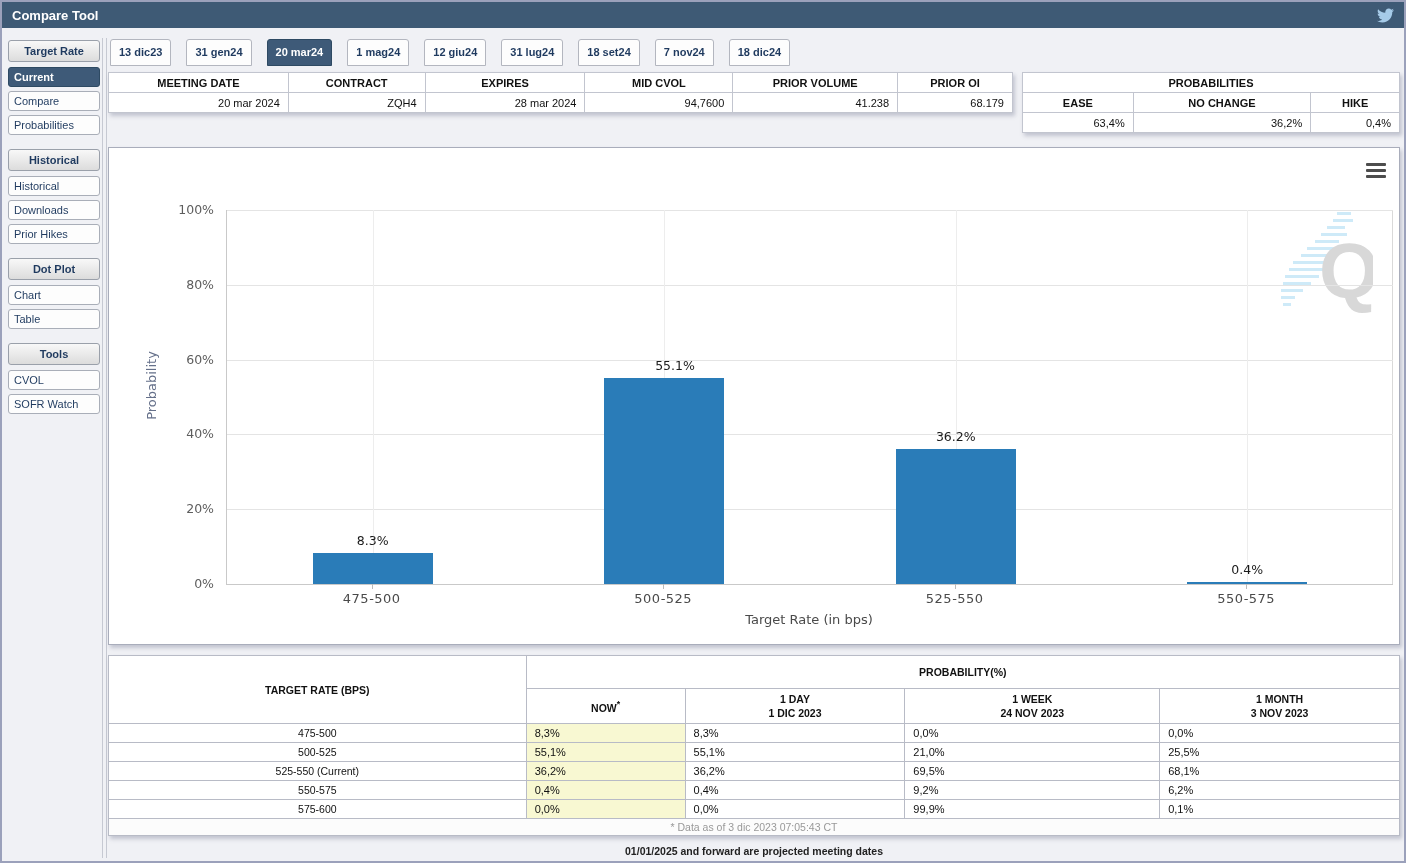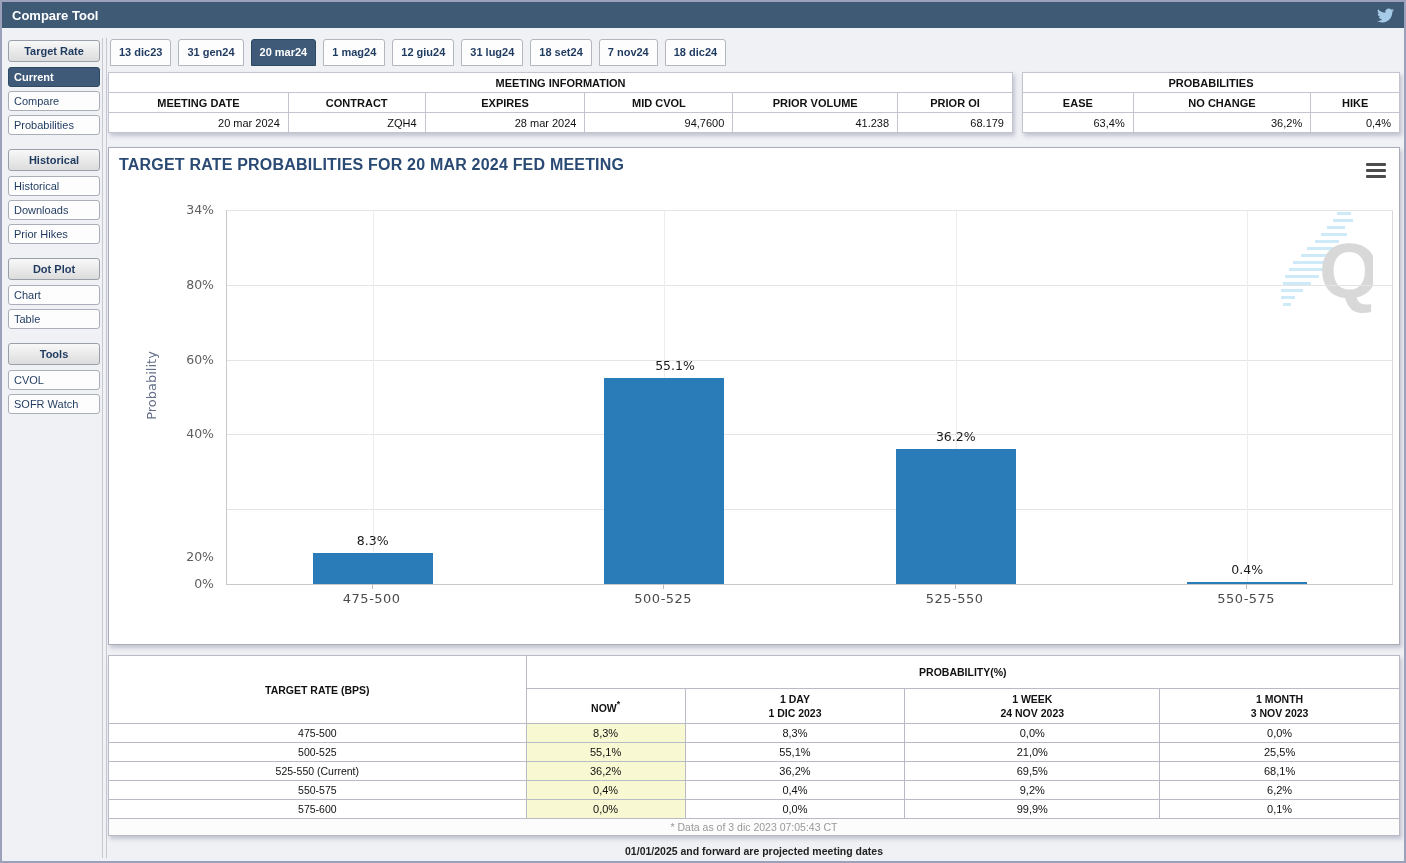--- a/index.html
+++ b/index.html
@@ -13,21 +13,21 @@
   
   #sidebar{position:absolute;left:6px;top:38px;width:92px;}
   .sb-head{height:20px;line-height:20px;margin:14px 0 5px;text-align:center;font-size:11px;font-weight:bold;
            color:#1f3a5f;background:linear-gradient(#f8f8f8,#dcdcdc);border:1px solid #9aa0aa;border-radius:3px;}
   #sidebar .sb-head:first-child{margin-top:0;}
   .sb-item{height:18px;line-height:18px;margin:0 0 4px;padding-left:5px;font-size:11px;color:#1f3a5f;
            background:#fdfdfd;border:1px solid #a9aeb8;border-radius:3px;cursor:pointer;}
   .sb-item.sel{background:#3e5a78;border-color:#2e4a63;color:#fff;font-weight:bold;}
   .vsep{position:absolute;top:36px;bottom:3px;width:1px;background:#c6c9d2;}
   
-  #tabbar{position:absolute;left:108px;top:37px;display:flex;gap:7px;}
+  #tabbar{position:absolute;left:108px;top:37px;display:flex;gap:15px;}
   .tab{height:25px;line-height:25px;padding:0 8px;font-size:11px;font-weight:bold;color:#1f3a5f;
        background:#fdfdfd;border:1px solid #b3b6bf;border-radius:3px 3px 0 0;cursor:pointer;}
   .tab.sel{background:#3e5a78;border-color:#2e4a63;color:#fff;}
   
   table{border-collapse:collapse;background:#fff;}
   .panel-shadow{box-shadow:2px 3px 4px rgba(110,115,140,.35);}
   #meeting-table{position:absolute;left:106px;top:70px;width:905px;}
   #prob-summary-table{position:absolute;left:1020px;top:70px;width:378px;}
   #meeting-table,#prob-summary-table{border:1px solid #8f94a8;}
   #meeting-table th,#meeting-table td,#prob-summary-table th,#prob-summary-table td{
@@ -63,21 +63,21 @@
   #yaxis-title{position:absolute;left:8px;top:230px;font-size:13px;color:#65708a;transform:rotate(-90deg);
                transform-origin:center;font-family:"DejaVu Sans",sans-serif;}
   
   #prob-table{position:absolute;left:106px;top:653px;width:1292px;border:1px solid #8f94a8;}
   #prob-table th,#prob-table td{border:1px solid #b8bbc6;font-size:10.5px;color:#111;}
   #prob-table th{font-weight:bold;text-align:center;padding:2px 12px;}
   #prob-table th.h1{height:28px;}
   #prob-table th.h2{height:30px;line-height:14px;}
   #prob-table td{height:18px;padding:0 8px;}
   #prob-table td.rate{text-align:center;}
-  #prob-table td.val{text-align:center;font-size:11px;}
+  #prob-table td.val{text-align:left;font-size:11px;}
   #prob-table td.now{background:#f8f8d2;}
   #prob-table td.foot{height:16px;text-align:center;color:#999;font-size:10.5px;background:#fcfcfc;}
   #bottom-note{position:absolute;left:106px;top:843px;width:1292px;text-align:center;font-size:10.5px;
                font-weight:bold;color:#222;}
 </style>
 </head>
 <body>
 
 <div id="page">
 
@@ -125,23 +125,20 @@
     <colgroup>
         <col style="width:180px">
         <col style="width:137px">
         <col style="width:160px">
         <col style="width:148px">
         <col style="width:165px">
         <col style="width:115px">
       </colgroup>
     <tbody>
         <tr>
-          <th class="title" colspan="6">MEETING INFORMATION</th>
-        </tr>
-        <tr>
           <th class="colh">MEETING DATE</th>
           <th class="colh">CONTRACT</th>
           <th class="colh">EXPIRES</th>
           <th class="colh">MID CVOL</th>
           <th class="colh">PRIOR VOLUME</th>
           <th class="colh">PRIOR OI</th>
         </tr>
         <tr>
           <td class="c">20 mar 2024</td>
           <td class="c">ZQH4</td>
@@ -170,21 +167,20 @@
         </tr>
         <tr>
           <td class="r">63,4%</td>
           <td class="r">36,2%</td>
           <td class="r">0,4%</td>
         </tr>
       </tbody>
   </table>
 
   <div id="chart-panel" class="panel-shadow">
-    <div id="chart-title">TARGET RATE PROBABILITIES FOR 20 MAR 2024 FED MEETING</div>
     <div id="chart-menu">
         <div></div>
         <div></div>
         <div></div>
       </div>
     <svg id="watermark" width="92" height="120" viewBox="0 0 92 120">
       <g fill="#c9e8f8">
         <rect x="56" y="6" width="14" height="3"></rect>
           <rect x="52" y="13" width="20" height="3"></rect>
         <rect x="46" y="20" width="18" height="3"></rect>
@@ -197,25 +193,25 @@
           <rect x="4" y="69" width="34" height="3"></rect>
         <rect x="2" y="76" width="28" height="3"></rect>
           <rect x="0" y="83" width="22" height="3"></rect>
         <rect x="0" y="90" width="14" height="3"></rect>
           <rect x="2" y="97" width="8" height="3"></rect>
       </g>
       <text x="38" y="92" font-family="Liberation Sans, sans-serif" font-size="78" font-weight="bold" fill="#d4d4d4">Q</text>
     </svg>
     <div id="yaxis">
         <div class="ytick" style="top: 366px;">0%</div>
-        <div class="ytick" style="top: 291.2px; margin-top: 48px;">20%</div>
+        <div class="ytick" style="top: 291.2px;">20%</div>
         <div class="ytick" style="top: 216.4px;">40%</div>
         <div class="ytick" style="top: 141.6px;">60%</div>
         <div class="ytick" style="top: 66.8px;">80%</div>
-        <div class="ytick" style="top: -8px;">34%</div>
+        <div class="ytick" style="top: -8px;">100%</div>
       </div>
     <div id="yaxis-title">Probability</div>
     <div id="plot">
         <div class="plot-right"></div>
         <div class="gridline-h" style="top: 299.2px;"></div>
         <div class="gridline-h" style="top: 224.4px;"></div>
         <div class="gridline-h" style="top: 149.6px;"></div>
         <div class="gridline-h" style="top: 74.8px;"></div>
         <div class="gridline-h" style="top: 0px;"></div>
         <div class="gridline-v" style="left: 145.75px;"></div>
@@ -230,20 +226,21 @@
         <div class="gridline-v" style="left: 1020.25px;"></div>
         <div class="bar" style="left: 960.25px; height: 2px; background: rgb(42, 124, 184);"></div>
         <div class="bar-label" style="left: 960.25px; bottom: 7px;">0.4%</div>
       </div>
     <div id="xlabels">
         <div class="xlabel" style="left: 65.75px;">475-500</div>
         <div class="xlabel" style="left: 357.25px;">500-525</div>
         <div class="xlabel" style="left: 648.75px;">525-550</div>
         <div class="xlabel" style="left: 940.25px;">550-575</div>
       </div>
+    <div id="xaxis-title">Target Rate (in bps)</div>
   <div class="xtick" style="left: 262.75px;"></div>
       <div class="xtick" style="left: 554.25px;"></div>
       <div class="xtick" style="left: 845.75px;"></div>
       <div class="xtick" style="left: 1137.25px;"></div>
     </div>
 
   <table id="prob-table" class="panel-shadow">
     <colgroup>
         <col style="width:418px">
         <col style="width:159px">

